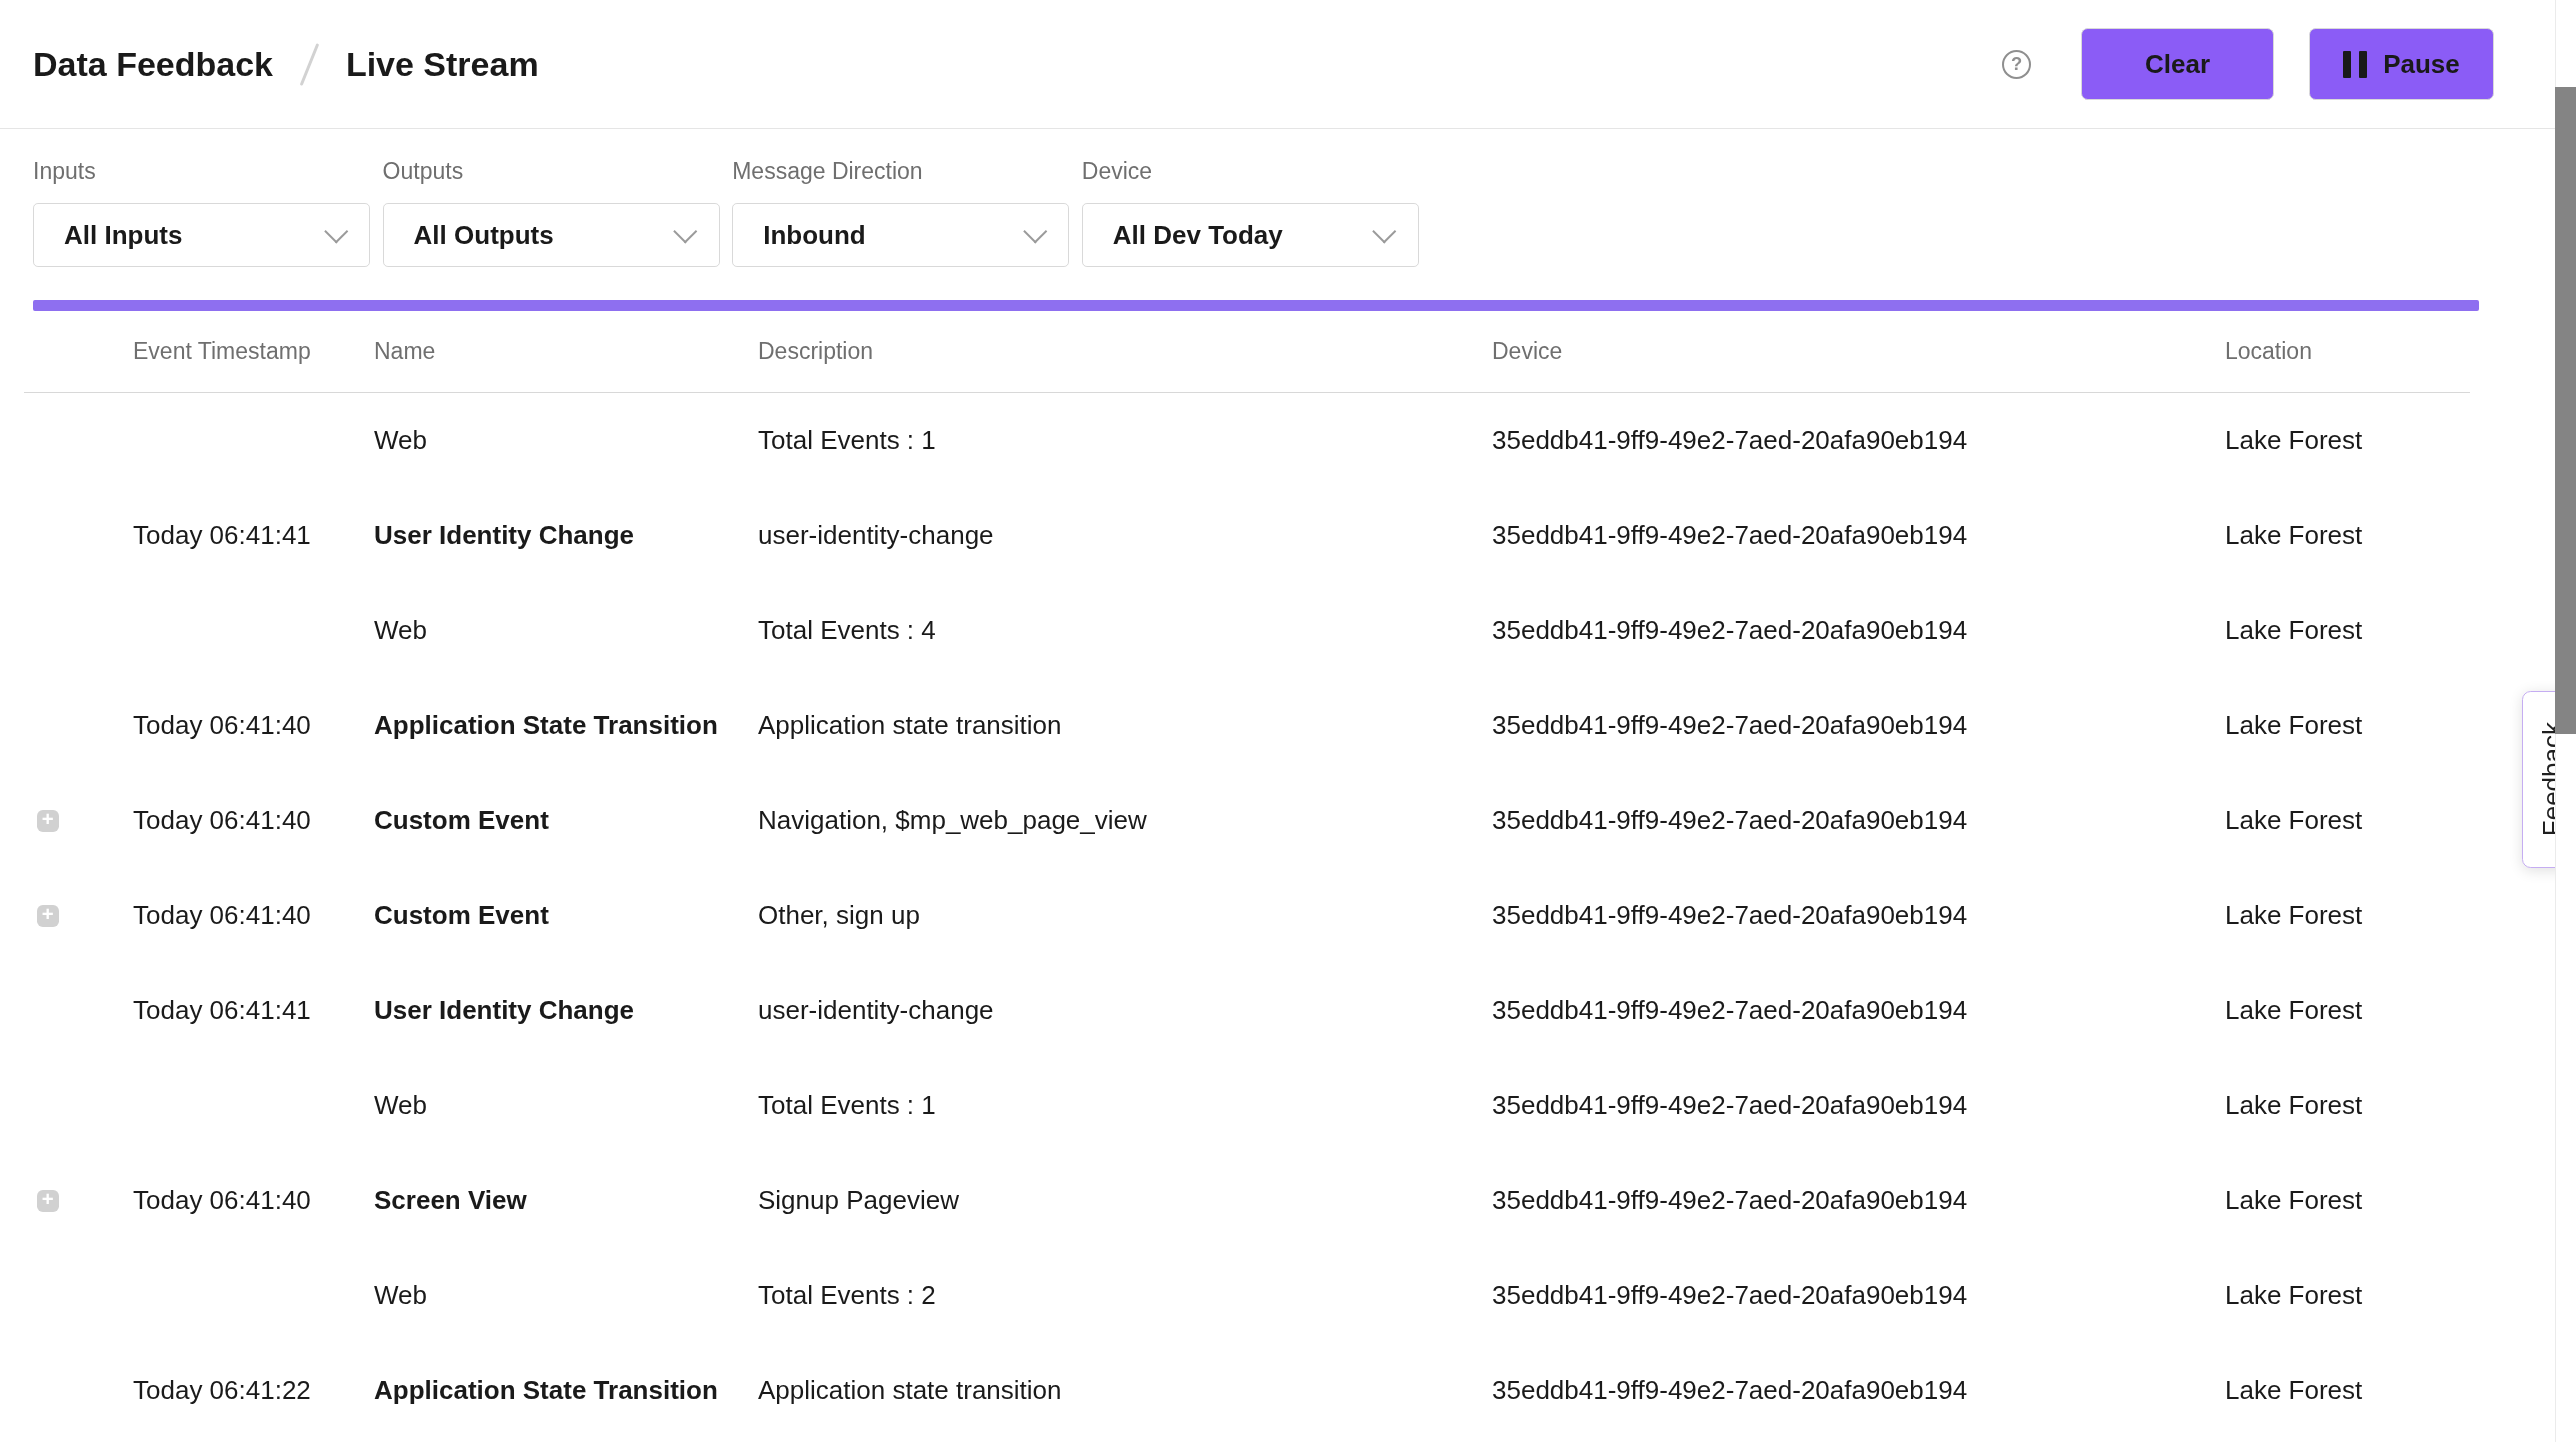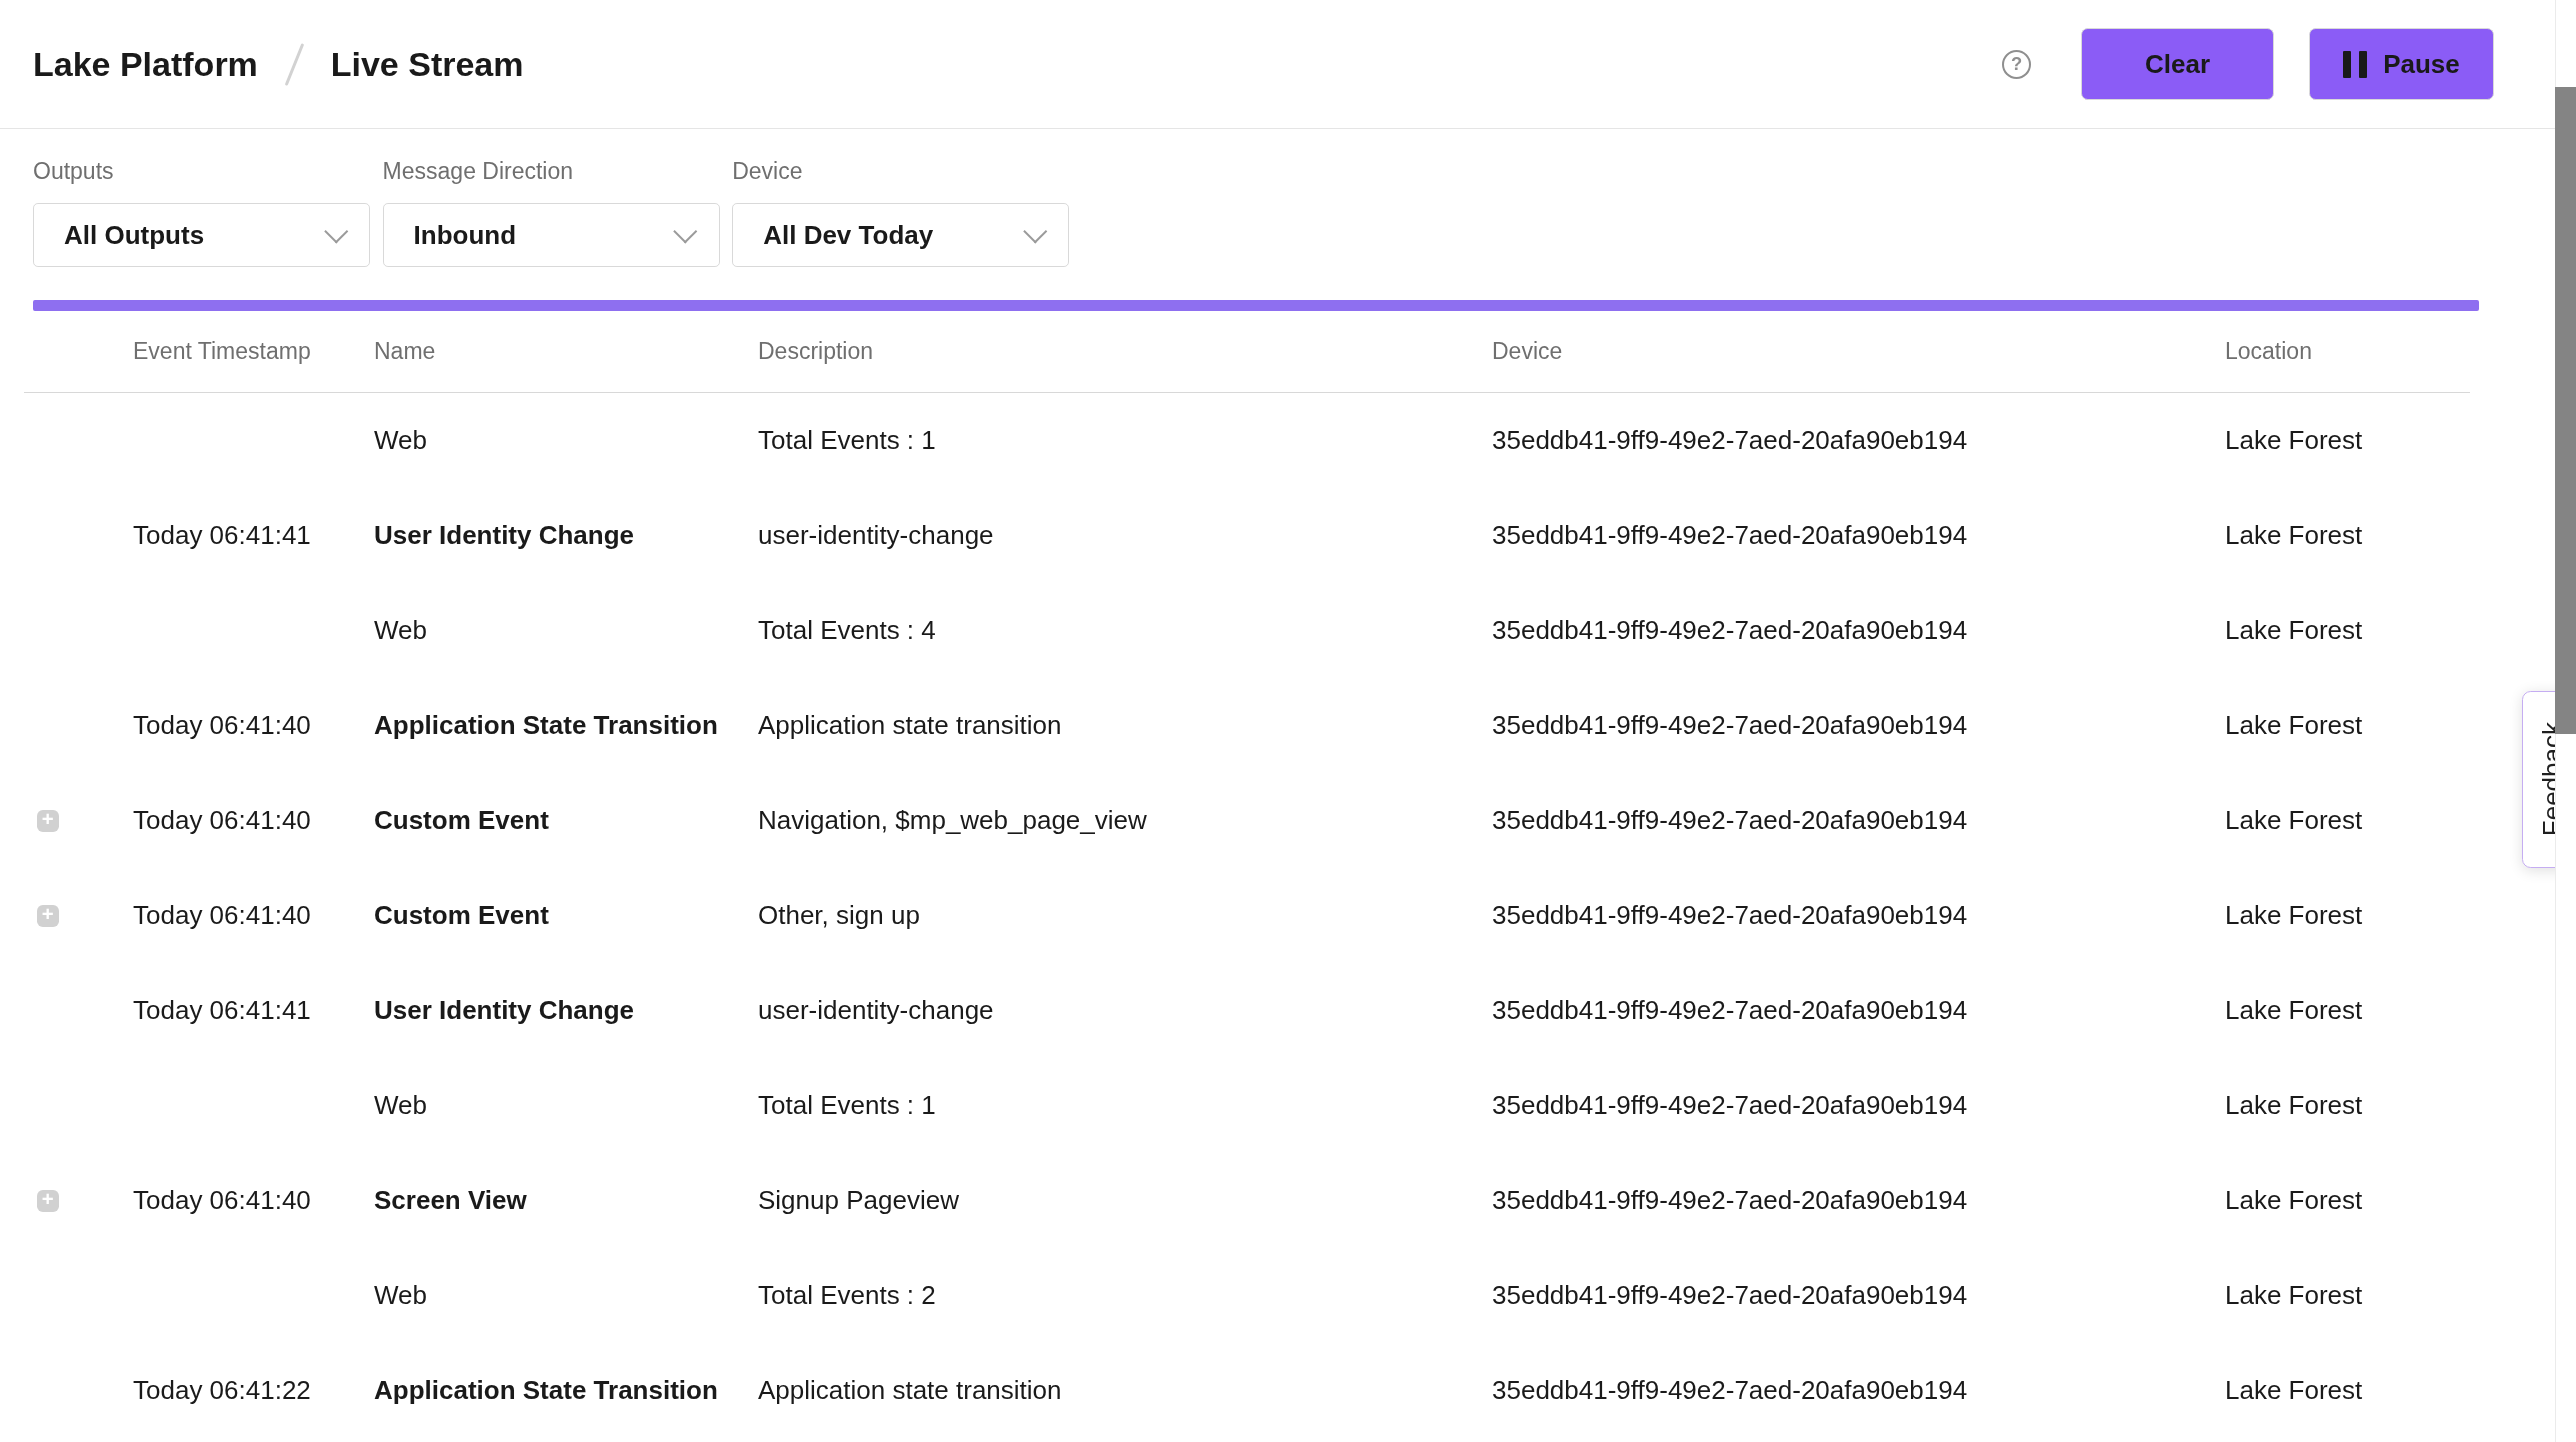--- a/index.html
+++ b/index.html
@@ -70,39 +70,46 @@
   .scroll-track{position:fixed;top:0;right:0;width:21.4px;height:1442px;background:#fff;
     border-left:1px solid #ebebeb;z-index:29;}
   .scroll-thumb{position:fixed;top:87px;right:0;width:21.4px;height:647px;
     background:var(--thumb);z-index:30;cursor:grab;}
 </style>
 </head>
 <body>
 
 <header class="app-header">
   <nav class="breadcrumb">
-    <span>Lake Platform</span>
+    <span>Data Feedback</span>
     <span class="crumb-sep"></span>
     <span>Live Stream</span>
   </nav>
   <div class="header-actions">
     <div class="help-icon">?</div>
     <button class="btn btn-clear">Clear</button>
     <button class="btn btn-pause">
       <span class="pause-icon">
           <i></i>
           <i></i>
         </span>
       <span>Pause</span>
     </button>
   </div>
 </header>
 
 <section class="filters">
   <div class="filter-group">
+    <div class="filter-label">Inputs</div>
+    <div class="select">
+      <span class="select-value">All Inputs</span>
+      <span class="chevron"></span>
+    </div>
+  </div>
+  <div class="filter-group">
     <div class="filter-label">Outputs</div>
     <div class="select">
       <span class="select-value">All Outputs</span>
       <span class="chevron"></span>
     </div>
   </div>
   <div class="filter-group">
     <div class="filter-label">Message Direction</div>
     <div class="select">
       <span class="select-value">Inbound</span>

